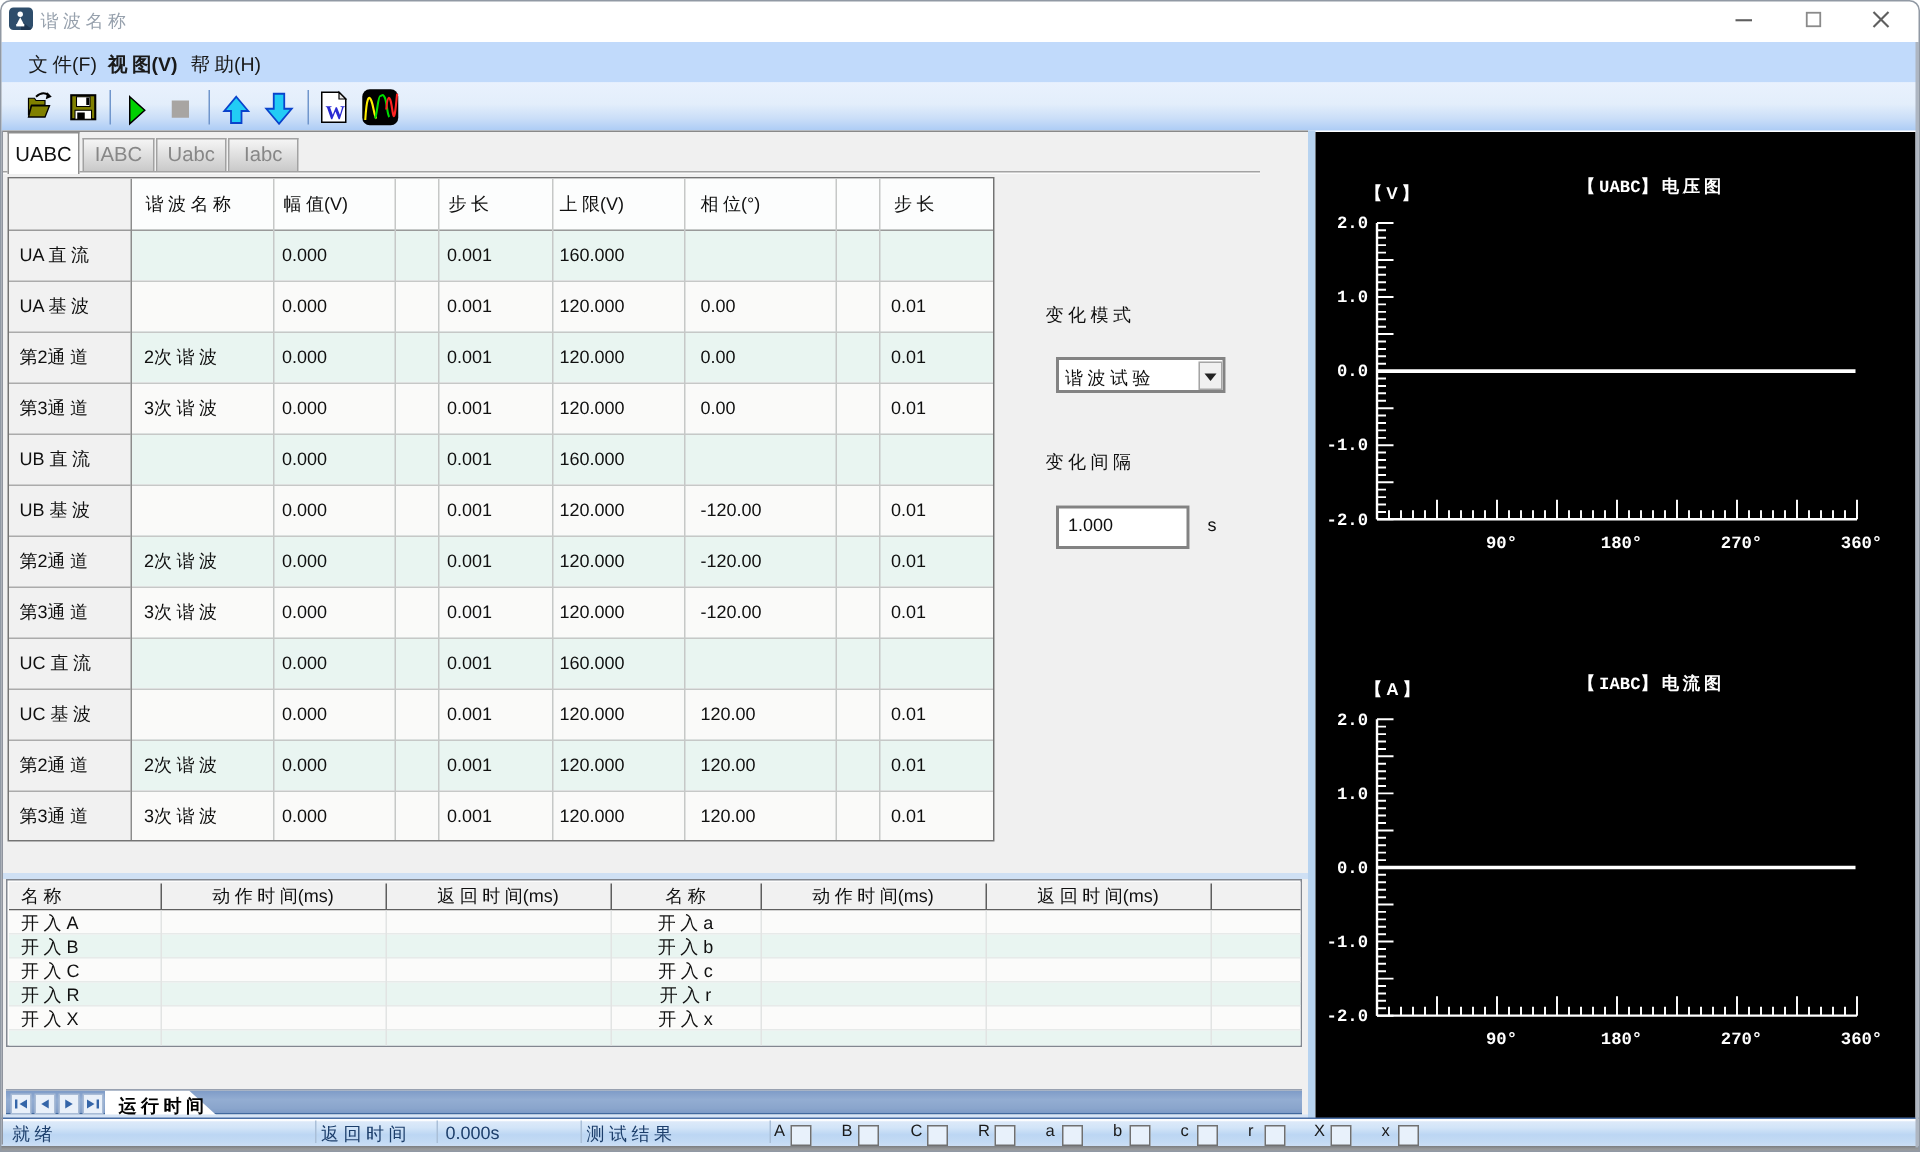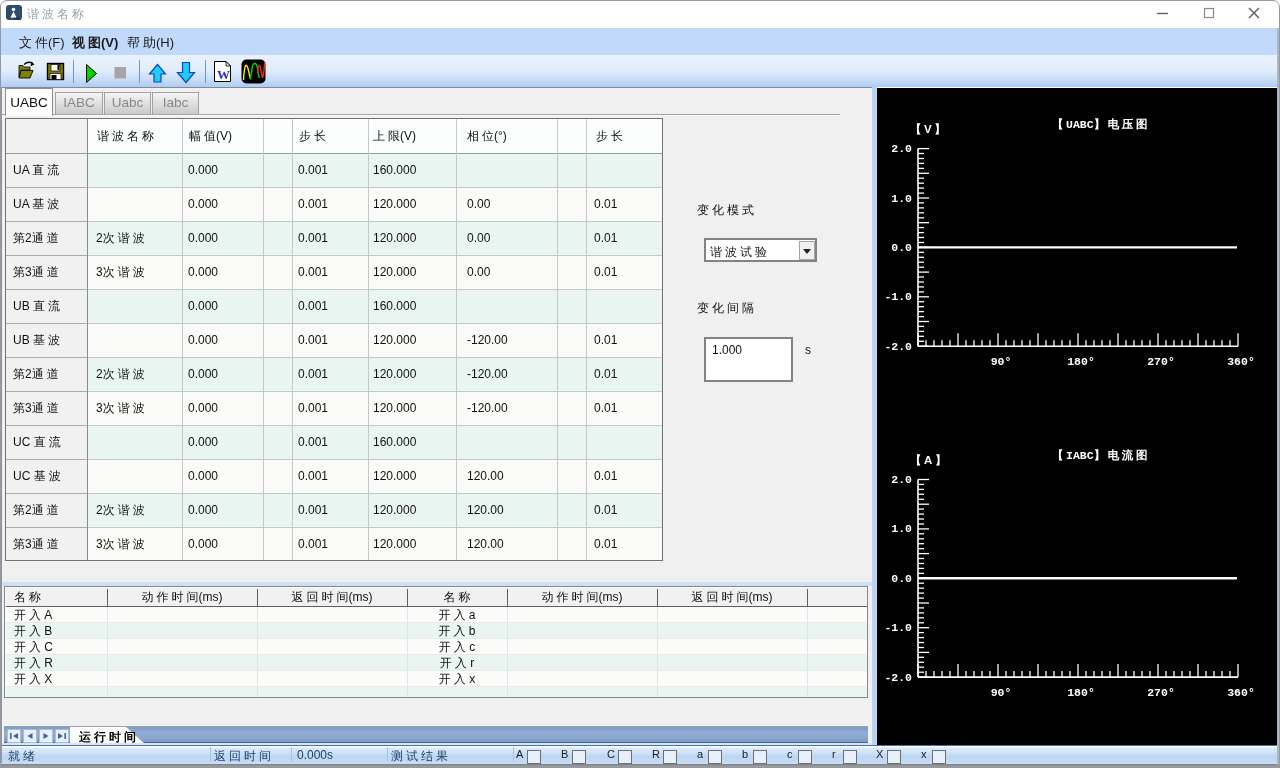--- a/index.html
+++ b/index.html
@@ -20,21 +20,21 @@
   #lborder { left:1px; top:87px; width:1px; height:676px; background:#8f949e; }
   #rborder { left:1277px; top:28px; width:2px; height:737px; background:#aeb6c2; }
   #groove { left:2px; top:114px; width:838px; height:2px; border-top:1px solid #a3a3a3; background:#fbfbfb; }
   .tab { top:92px; height:22px; background:linear-gradient(#f5f5f5,#c9c9c9); border:1px solid #a2a2a2; border-bottom:none; color:#878787; font-size:13.5px; text-align:center; padding-top:2px; }
   #tab-active { left:5px; top:88px; width:48px; height:28px; background:#fff; border:1px solid #8f8f8f; border-bottom:none; color:#111; font-size:13.5px; text-align:center; padding-top:6px; z-index:3; }
   #maintable { left:5px; top:118px; width:658px; height:443px; background:#fbfbfb; border:1px solid #737373; overflow:hidden; }
   .mtc { position:absolute; font-size:12px; color:#101010; line-height:34px; white-space:nowrap; }
   .rp-label { font-size:12px; color:#101010; white-space:nowrap; }
   #combo { left:704px; top:238px; width:113px; height:24px; background:#fff; border:2px solid #838383; }
   #combobtn { left:799px; top:241px; width:16px; height:19px; background:#f0f0f0; border:1px solid #a5a5a5; }
-  #interval { left:704px; top:337px; width:89px; height:45px; background:#fff; border:2px solid #838383; font-size:12px; line-height:23px; padding-left:6px; color:#101010; }
+  #interval { left:704px; top:337px; width:89px; height:29px; background:#fff; border:2px solid #838383; font-size:12px; line-height:23px; padding-left:6px; color:#101010; }
   #bluegap { left:872px; top:87px; width:5px; height:659px; background:#b7d3f0; }
   #chartsbg { left:877px; top:88px; width:400px; height:658px; background:#000; }
   #splitband { left:2px; top:582px; width:870px; height:4px; background:#cfe0f4; }
   #bottompanel { left:4px; top:586px; width:864px; height:112px; background:#fcfcfc; border:1px solid #828790; overflow:hidden; }
   .btc { position:absolute; font-size:12px; color:#101010; line-height:15px; white-space:nowrap; }
   #btabstrip { left:4px; top:726px; width:864px; height:17px; background:linear-gradient(#7e9bc7 0%, #93add2 40%, #8aa5cc 80%, #7d9ac6 100%); border-top:1px solid #98a1b0; border-bottom:1px solid #41699e; }
   #btab { position:absolute; left:66px; top:0; width:76px; height:18px; background:#fff; clip-path:polygon(0 0, 56px 0, 76px 18px, 0 18px); }
   #btabtext { position:absolute; left:79px; top:729px; font-size:12px; font-weight:bold; color:#000; z-index:5; white-space:nowrap; }
   #statusbar { left:1px; top:745px; width:1278px; height:20px; border-top:1px solid #4a6fa5;
     background:linear-gradient(#fdfeff 0%, #fdfeff 5%, #dce9f9 10%, #d3e5f8 30%, #bcd6f3 55%, #c3daf4 80%, #cfe0f5 100%); }

